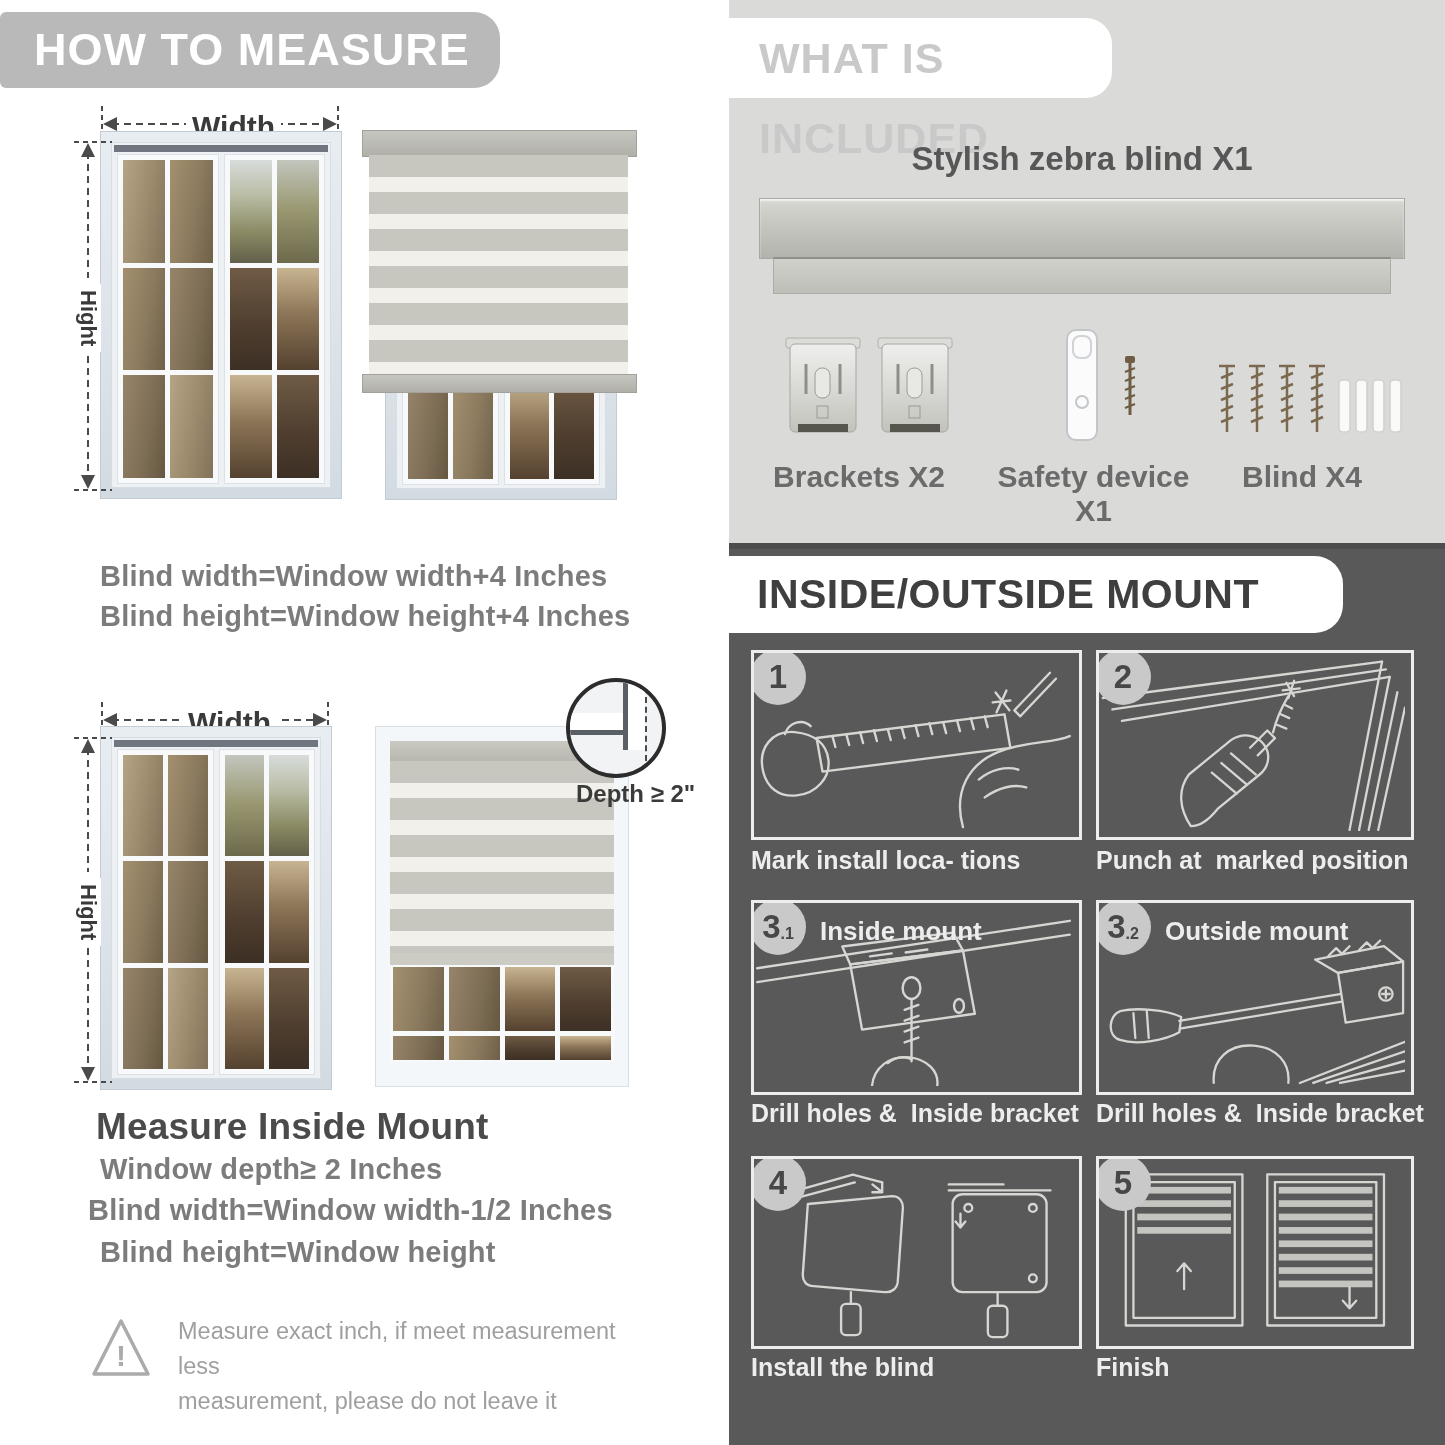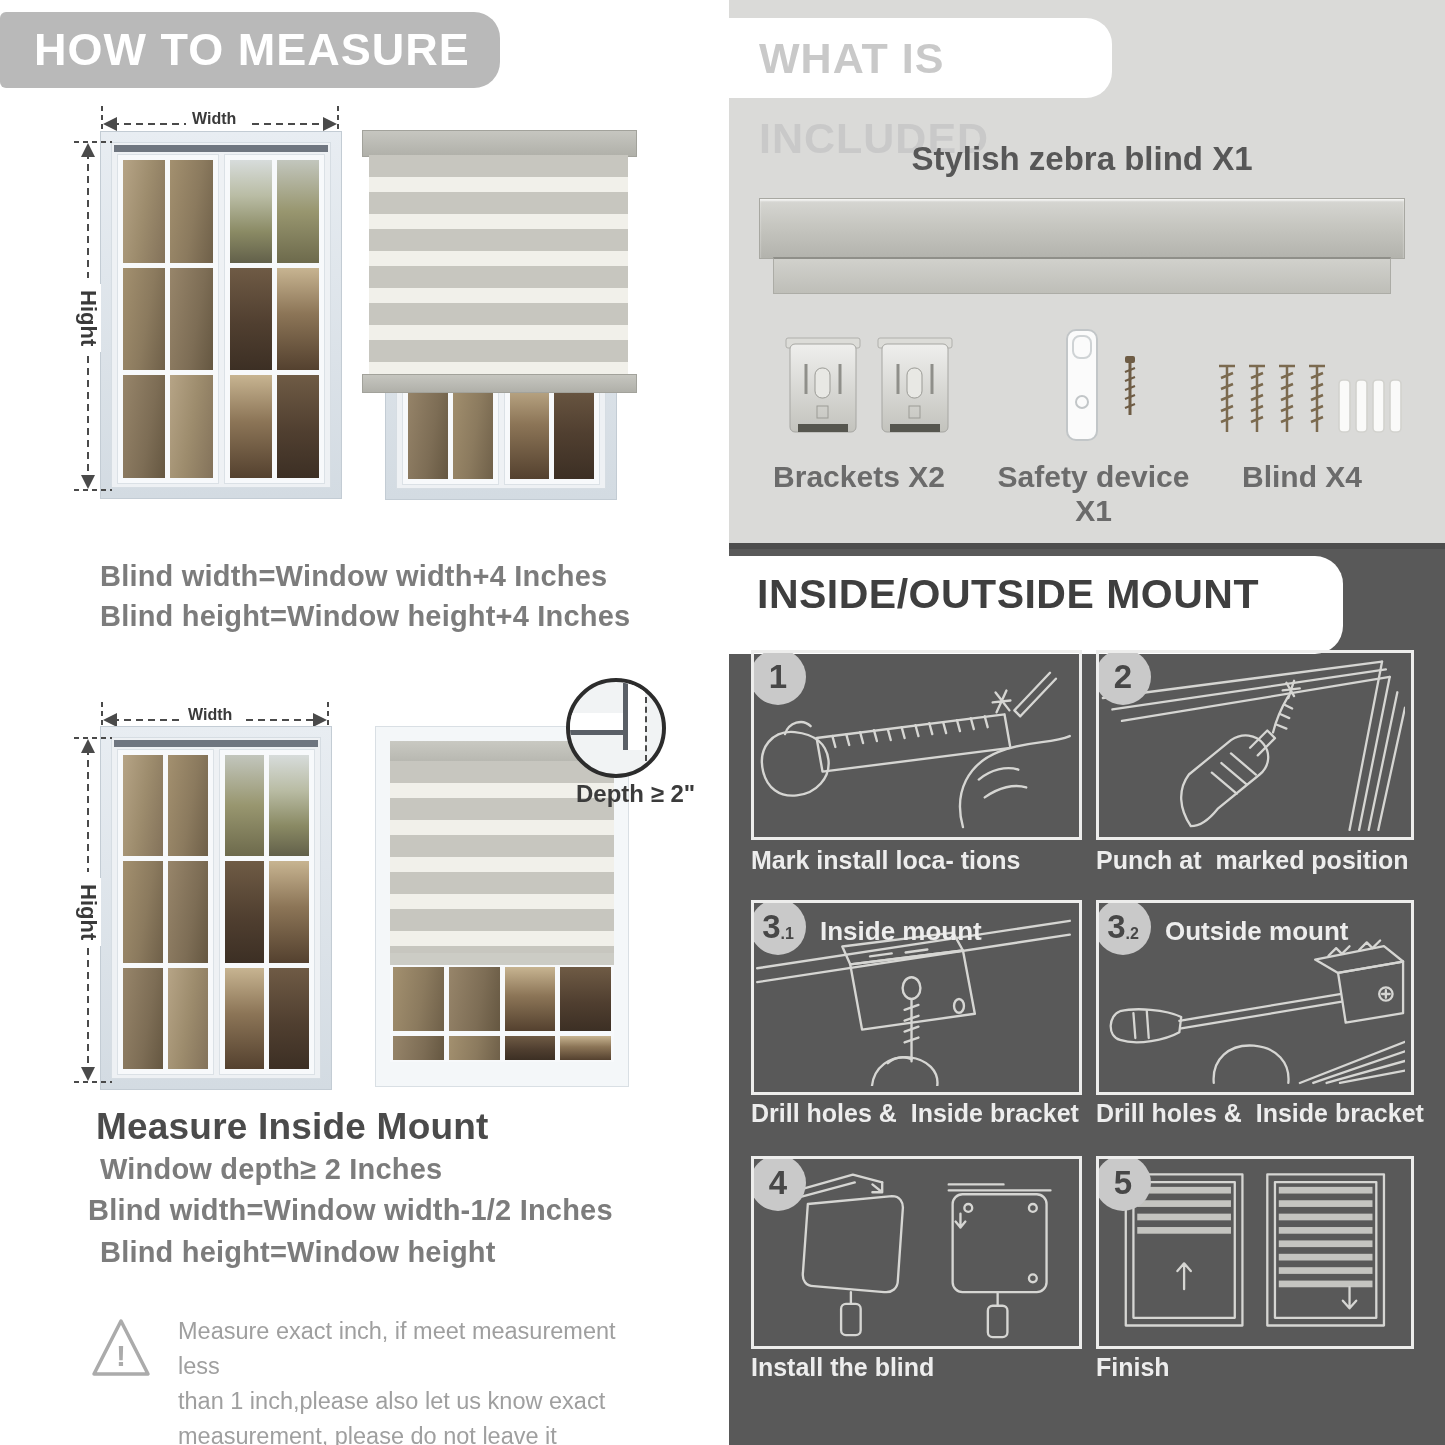--- a/index.html
+++ b/index.html
@@ -54,21 +54,21 @@
   .pS{background:linear-gradient(180deg,#d7dcdb 0%,#b9bca4 35%,#8a8a64 70%,#62604a 100%);}
   .pT{background:linear-gradient(180deg,#c2c6bd 0%,#98966f 50%,#6d6a4c 100%);}
   .pD{background:linear-gradient(180deg,#6f5b45 0%,#503f30 55%,#3c2f24 100%);}
   .pE{background:linear-gradient(180deg,#c7b491 0%,#8c7557 45%,#54412f 100%);}
 
   
   .zebra{background:repeating-linear-gradient(180deg,#c7c6bf 0,#c7c6bf 22px,#f1f0ea 22px,#f1f0ea 37px);}
   .railbar{background:linear-gradient(180deg,#c6c6c0,#b0b0a9);border:1px solid #a2a29b;}
 
   
-  .mlabel{position:absolute;background:#ffffff;color:#3a3a3a;font-weight:bold;font-size:16px;padding:0 6px;}
+  .mlabel{position:absolute;background:#ffffff;color:#3a3a3a;font-weight:bold;font-size:30px;padding:0 6px;}
   .vlabel{position:absolute;background:#ffffff;color:#3a3a3a;font-weight:bold;font-size:22px;
           writing-mode:vertical-rl;padding:6px 0;}
   .depth-label{font-weight:bold;font-size:24px;color:#3b3b3b;}
 
   
   .mag{position:absolute;width:92px;height:92px;border-radius:50%;border:4px solid #2c2c2c;
        background:#f1f3f4;overflow:hidden;z-index:6;}
 </style>
 </head>
 <body>
@@ -243,21 +243,20 @@
   <div class="abs formula" style="left:100px;top:1236px;">Blind height=Window height</div>
 
   <div class="abs" style="left:90px;top:1316px;width:62px;height:66px;">
     <svg width="62" height="66">
       <path d="M31,5 L58,58 L4,58 Z" fill="none" stroke="#ababab" stroke-width="3.5" stroke-linejoin="round"></path>
       <text x="31" y="50" text-anchor="middle" font-size="30" font-weight="bold" fill="#ababab">!</text>
     </svg>
   </div>
   <div class="abs warn-text" style="left:178px;top:1314px;width:470px;">
     <div>Measure exact inch, if meet measurement less</div>
-    <div>than 1 inch,please also let us know exact</div>
     <div>measurement, please do not leave it</div>
   </div>
 
   <div class="abs panel-light" style="left:729px;top:0;width:716px;height:543px;">
     <div class="abs banner-white-l" style="left:0;top:10px;width:353px;height:80px;margin-top:8px;">
       <span>WHAT IS INCLUDED</span>
     </div>
 
     <div class="abs product-title" style="left:30px;right:40px;top:140px;">Stylish zebra blind X1</div>
 
@@ -319,21 +318,21 @@
       </svg>
     </div>
 
     <div class="abs item-label" style="left:20px;top:460px;width:220px;">Brackets X2</div>
     <div class="abs item-label" style="left:252px;top:460px;width:225px;">Safety device X1</div>
     <div class="abs item-label" style="left:478px;top:460px;width:190px;">Blind X4</div>
   </div>
 
   <div class="abs panel-dark" style="left:729px;top:543px;width:716px;height:902px;">
     <div class="abs panel-dark-topline" style="left:0;top:0;width:716px;height:6px;"></div>
-    <div class="abs banner-white-d" style="left:0;top:13px;width:586px;height:98px;">
+    <div class="abs banner-white-d" style="left:0;top:13px;width:586px;height:77px;">
       <span>INSIDE/OUTSIDE MOUNT</span>
     </div>
 
     <div class="step" style="left:22px;top:107px;width:325px;height:184px;">
       <svg class="abs" style="left:0;top:0;" width="319" height="178" viewBox="0 0 320 180">
         <path class="ln" d="M8,120 C2,95 18,78 40,80 C60,82 72,92 74,108 C76,126 62,142 42,144 C24,146 12,136 8,120 Z"></path>
         <path class="ln" d="M30,82 C34,70 48,66 56,74"></path>
         <polygon class="ln" points="62,86 252,62 258,96 68,120"></polygon>
         <path class="ln" d="M78,84 l3,11 M92,82 l3,11 M106,80 l3,11 M120,78 l3,11 M134,77 l3,11 M148,75 l3,11 M162,73 l3,11 M176,71 l3,11 M190,70 l3,11 M204,68 l3,11 M218,66 l3,11 M232,64 l3,11"></path>
         <path class="ln" d="M243,40 l14,18 M254,38 l-10,22 M240,50 l18,-2"></path>

